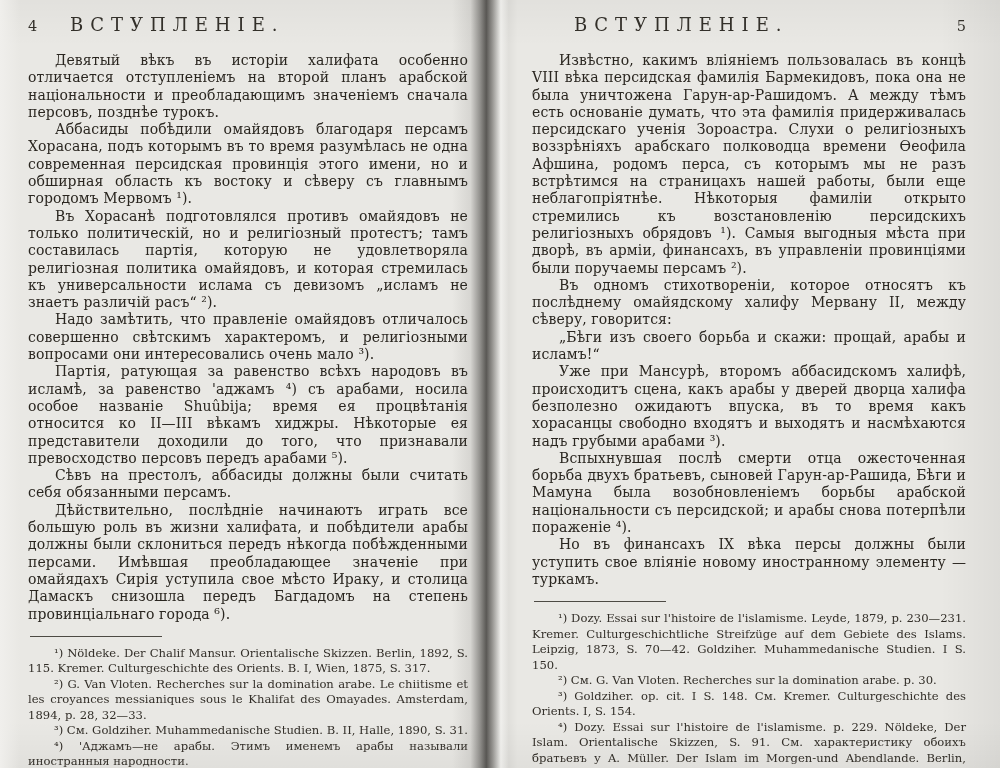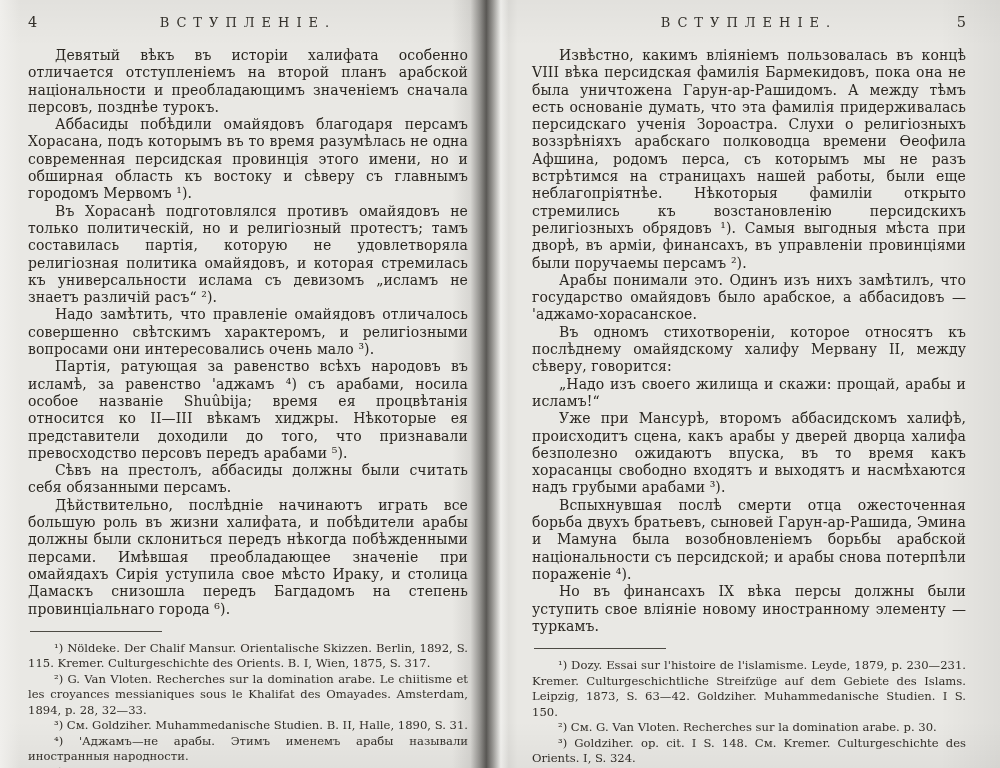--- a/index.html
+++ b/index.html
@@ -29,21 +29,21 @@
       rgba(45,43,40,0.45) 42%,
       rgba(35,33,30,0.72) 52%,
       rgba(60,58,55,0.45) 62%,
       rgba(245,245,243,0.55) 74%,
       rgba(0,0,0,0.04) 86%,
       rgba(0,0,0,0) 100%);
   }
 
   .pghead{display:grid;grid-template-columns:42px 1fr 42px;align-items:baseline;margin-bottom:17px;}
   .running-title{
-    text-align:center;font-size:13px;letter-spacing:7px;color:#33302a;
+    text-align:left;font-size:18px;letter-spacing:7px;color:#33302a;
     font-weight:normal;
   }
   .page-number{font-size:14.5px;color:#33302a;}
   .page-left .page-number.num-left{text-align:left;}
   .page-right .page-number.num-right{text-align:right;}
 
   .body-text{font-size:14px;line-height:17.3px;letter-spacing:0.1px;}
   .para{margin:0;text-indent:27px;text-align:justify;}
 
   .fn-sep{width:132px;border:none;border-top:1.2px solid #4d4a44;margin:13px 0 9px 2px;height:0;}
@@ -82,30 +82,29 @@
   </div>
 
   <div class="page page-right">
     <div class="pghead">
       <span></span>
       <span class="running-title">ВСТУПЛЕНІЕ.</span>
       <span class="page-number num-right">5</span>
     </div>
     <div class="body-text">
       <p class="para">Извѣстно, какимъ вліяніемъ пользовалась въ концѣ VIII вѣка персидская фамилія Бармекидовъ, пока она не была уничтожена Гарун-ар-Рашидомъ. А между тѣмъ есть основаніе думать, что эта фамилія придерживалась персидскаго ученія Зороастра. Слухи о религіозныхъ воззрѣніяхъ арабскаго полководца времени Ѳеофила Афшина, родомъ перса, съ которымъ мы не разъ встрѣтимся на страницахъ нашей работы, были еще неблагопріятнѣе. Нѣкоторыя фамиліи открыто стремились къ возстановленію персидскихъ религіозныхъ обрядовъ ¹). Самыя выгодныя мѣста при дворѣ, въ арміи, финансахъ, въ управленіи провинціями были поручаемы персамъ ²).</p>
-      <p class="para">Арабы понимали это. Одинъ изъ нихъ замѣтилъ, что государство омайядовъ было арабское, а аббасидовъ — 'аджамо-хорасанское.</p>
       <p class="para">Въ одномъ стихотвореніи, которое относятъ къ послѣднему омайядскому халифу Мервану II, между сѣверу, говорится:</p>
-      <p class="para">„Надо изъ своего жилища и скажи: прощай, арабы и исламъ!“</p>
+      <p class="para">„Бѣги изъ своего борьба и скажи: прощай, арабы и исламъ!“</p>
       <p class="para">Уже при Мансурѣ, второмъ аббасидскомъ халифѣ, происходитъ сцена, какъ арабы у дверей дворца халифа безполезно ожидаютъ впуска, въ то время какъ хорасанцы свободно входятъ и выходятъ и насмѣхаются надъ грубыми арабами ³).</p>
-      <p class="para">Вспыхнувшая послѣ смерти отца ожесточенная борьба двухъ братьевъ, сыновей Гарун-ар-Рашида, Эмина и Мамуна была возобновленіемъ борьбы арабской національности съ персидской; и арабы снова потерпѣли пораженіе ⁴).</p>
+      <p class="para">Вспыхнувшая послѣ смерти отца ожесточенная борьба двухъ братьевъ, сыновей Гарун-ар-Рашида, Бѣги и Мамуна была возобновленіемъ борьбы арабской національности съ персидской; и арабы снова потерпѣли пораженіе ⁴).</p>
       <p class="para">Но въ финансахъ IX вѣка персы должны были уступить свое вліяніе новому иностранному элементу — туркамъ.</p>
     </div>
     <hr class="fn-sep">
     <div class="footnotes">
-      <p class="fn">¹) Dozy. Essai sur l'histoire de l'islamisme. Leyde, 1879, p. 230—231. Kremer. Culturgeschichtliche Streifzüge auf dem Gebiete des Islams. Leipzig, 1873, S. 63—42. Goldziher. Muhammedanische Studien. I S. 150.</p>
+      <p class="fn">¹) Dozy. Essai sur l'histoire de l'islamisme. Leyde, 1879, p. 230—231. Kremer. Culturgeschichtliche Streifzüge auf dem Gebiete des Islams. Leipzig, 1873, S. 70—42. Goldziher. Muhammedanische Studien. I S. 150.</p>
       <p class="fn">²) См. G. Van Vloten. Recherches sur la domination arabe. p. 30.</p>
-      <p class="fn">³) Goldziher. op. cit. I S. 148. См. Kremer. Culturgeschichte des Orients. I, S. 324.</p>
+      <p class="fn">³) Goldziher. op. cit. I S. 148. См. Kremer. Culturgeschichte des Orients. I, S. 154.</p>
       <p class="fn">⁴) Dozy. Essai sur l'histoire de l'islamisme. p. 229. Nöldeke, Der Islam. Orientalische Skizzen, S. 91. См. характеристику обоихъ братьевъ у A. Müller. Der Islam im Morgen-und Abendlande. Berlin, 1885, B. I, S. 499.</p>
     </div>
   </div>
 
   <div class="gutter"></div>
 </div>
 
 </body></html>

